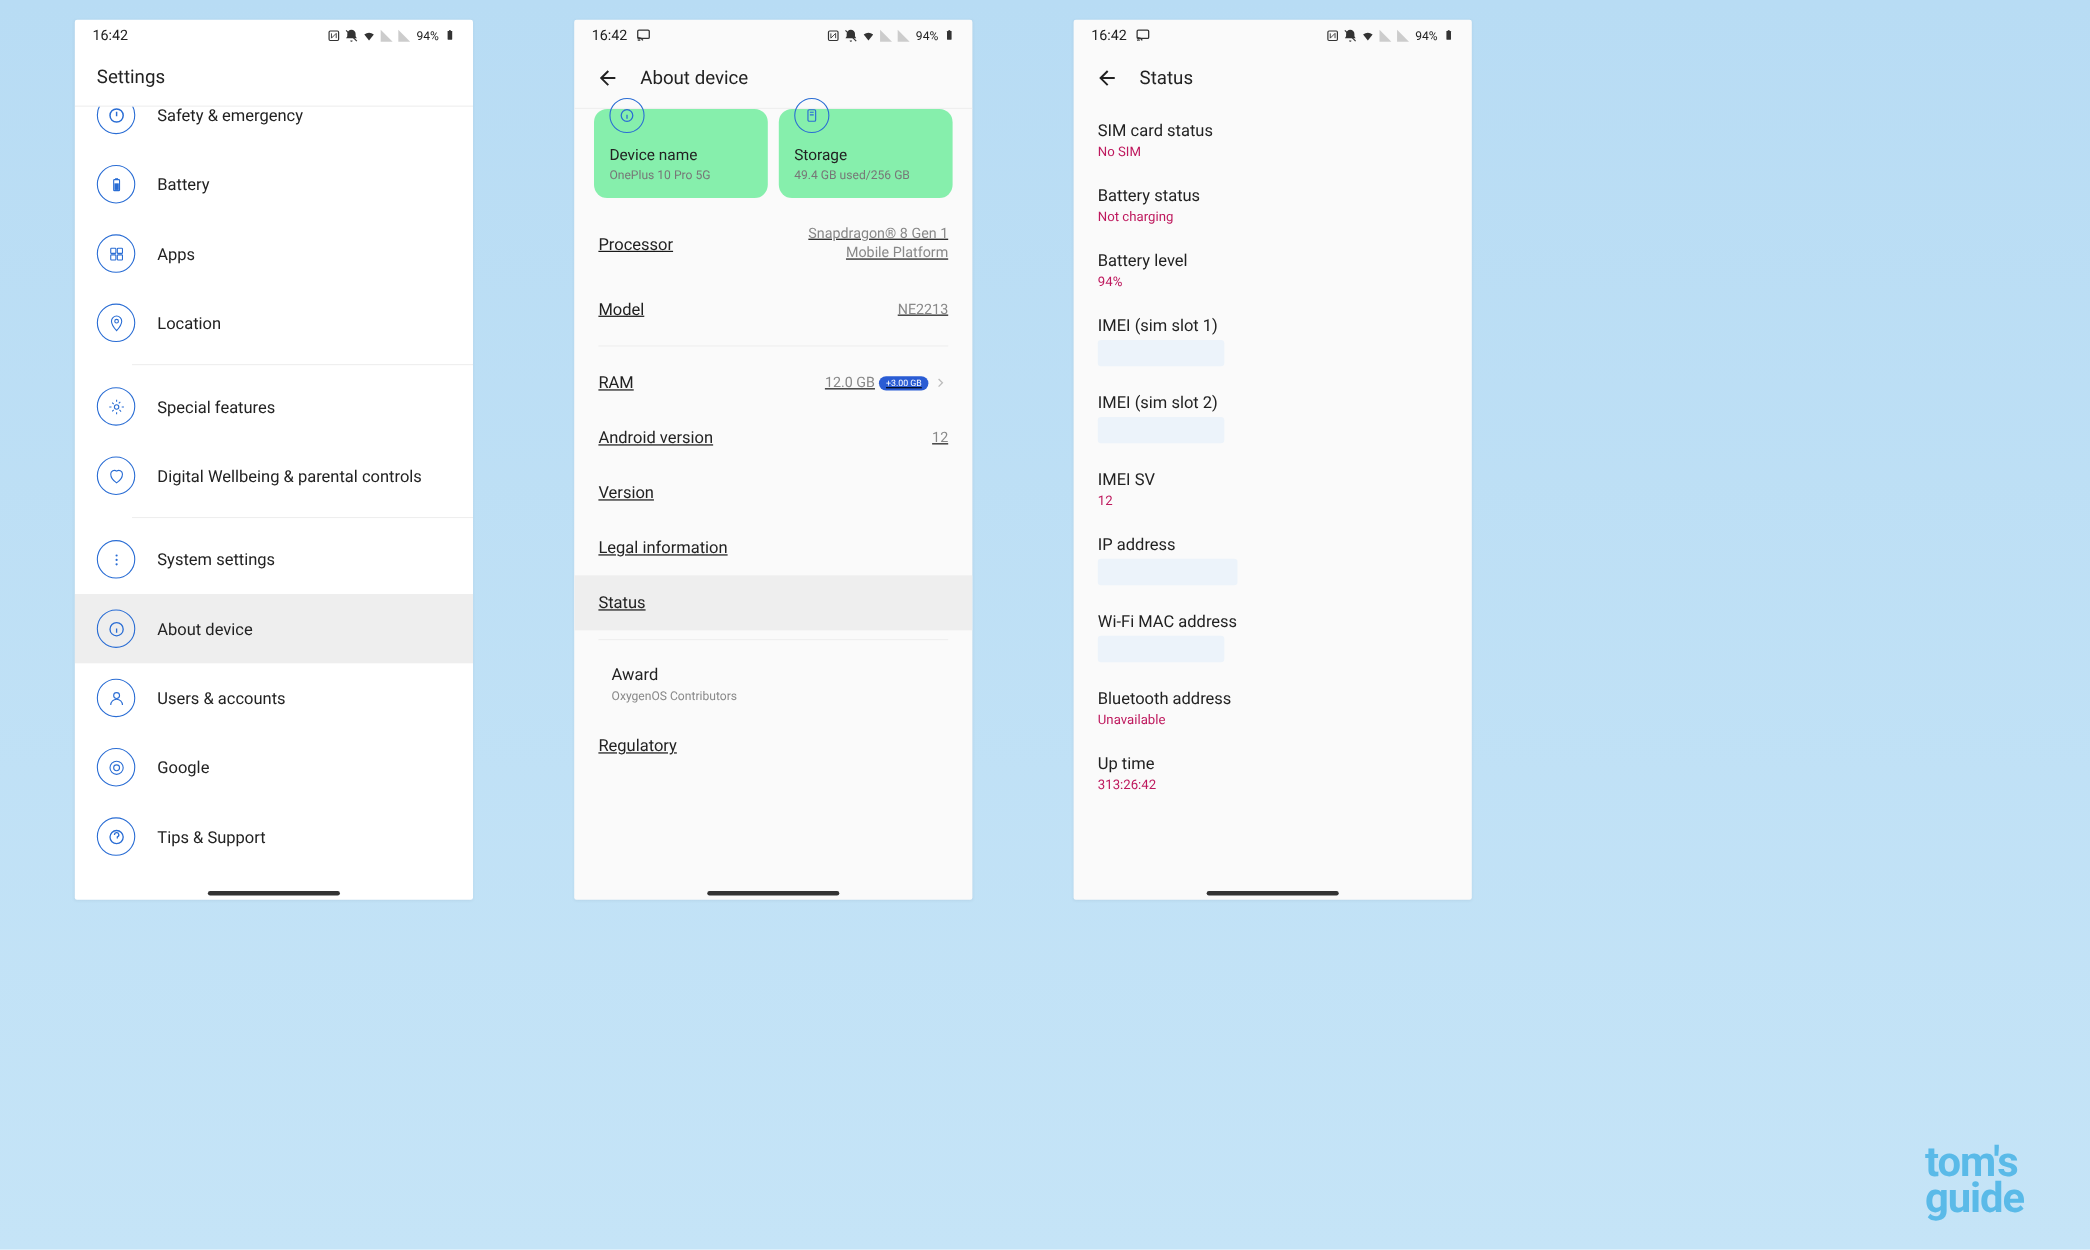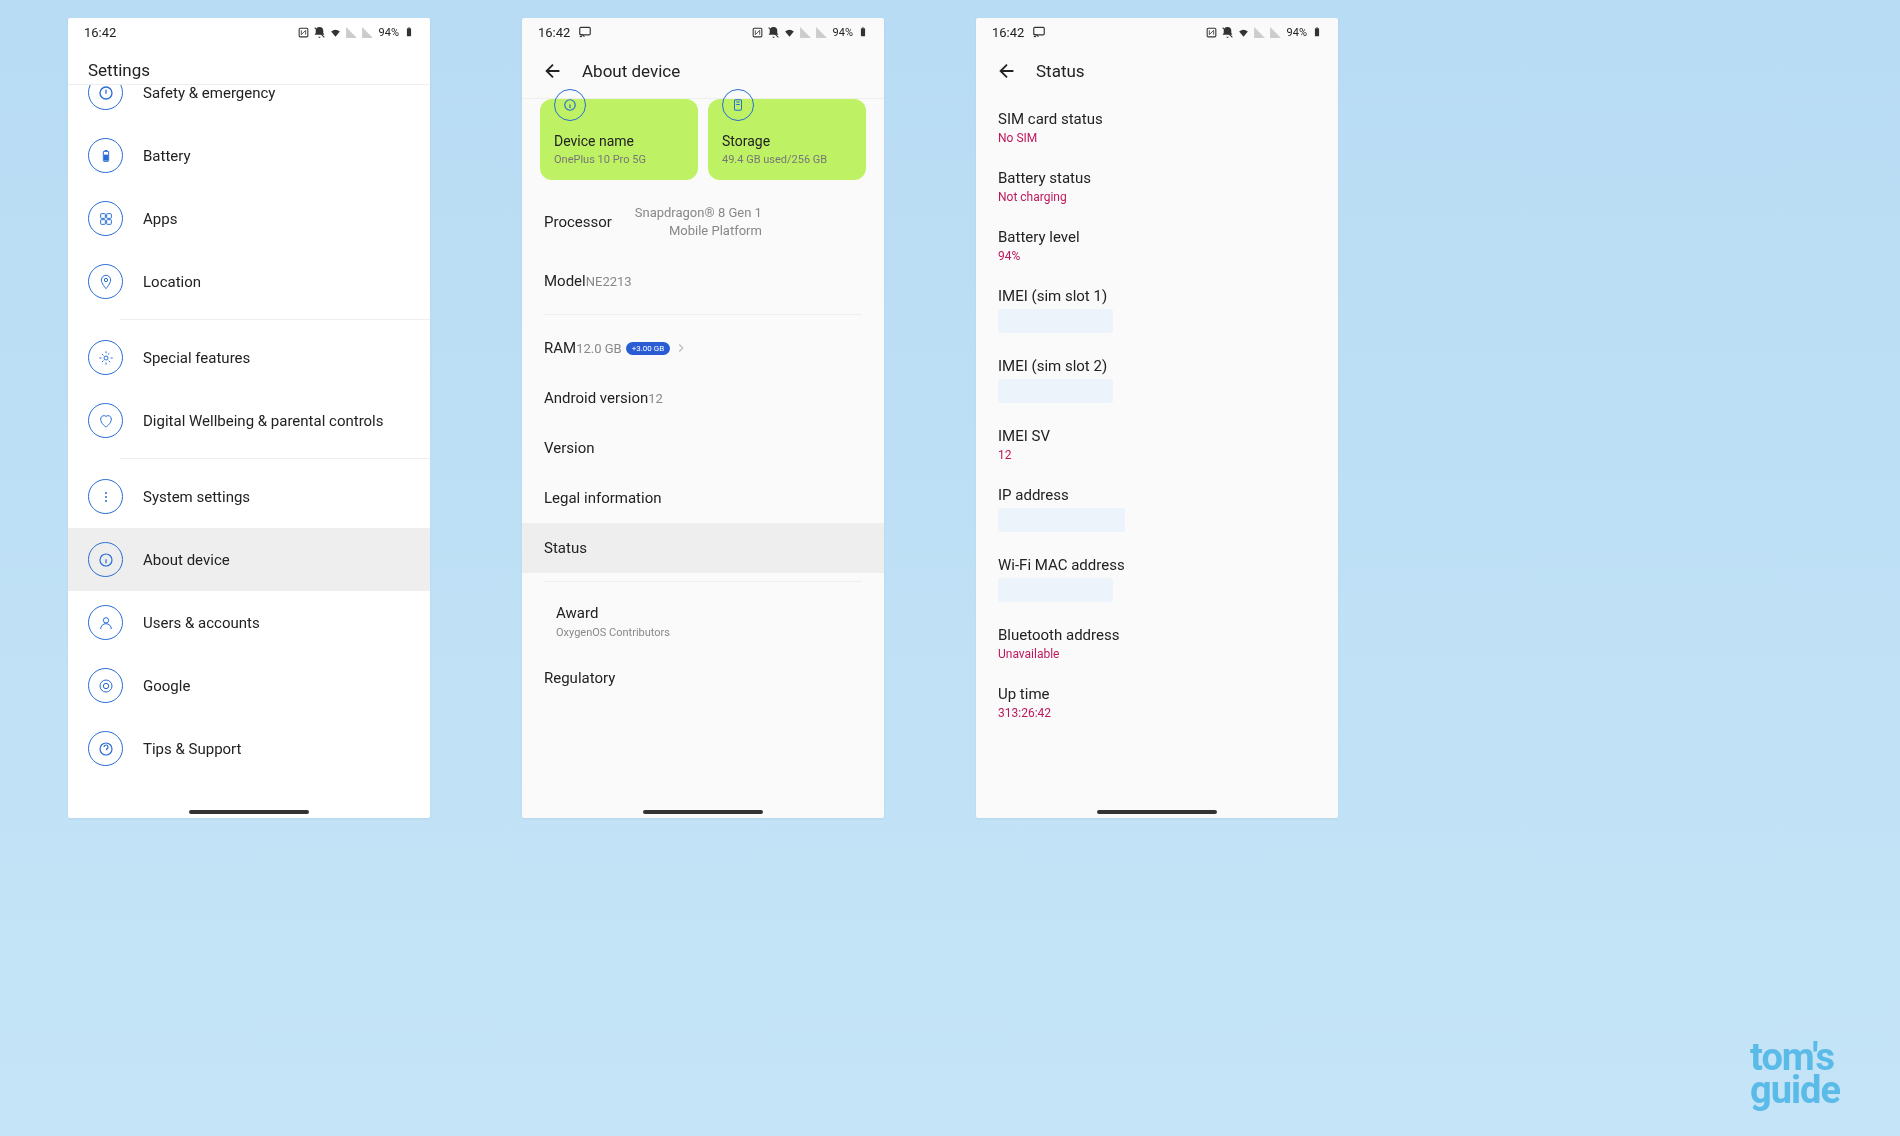--- a/index.html
+++ b/index.html
@@ -38,21 +38,21 @@
       padding: 0 16px;
       font-size: 13px;
       color: #222;
     }
     .status-left { display: flex; align-items: center; gap: 8px; }
     .status-right { display: flex; align-items: center; gap: 5px; font-size: 11px; }
     .status-right svg { width: 13px; height: 13px; }
     .status-icons-group { display: flex; align-items: center; gap: 3px; }
     
     .header {
-      padding: 14px 20px 4px;
+      padding: 14px 20px 16px;
       font-size: 17px;
       font-weight: 400;
       color: #222;
       border-bottom: 1px solid #eee;
     }
     .header-with-back {
       display: flex;
       align-items: center;
       gap: 18px;
       padding: 14px 20px 16px;
@@ -87,21 +87,21 @@
     .settings-label { font-size: 15px; color: #222; }
     .divider { height: 1px; background: #eee; margin: 6px 0 6px 52px; }
     
     .card-row {
       display: flex;
       gap: 10px;
       padding: 0 18px 0;
     }
     .card {
       flex: 1;
-      background: #bef264;
+      background: #86efac;
       border-radius: 12px;
       padding: 14px;
       cursor: pointer;
     }
     .card-icon {
       width: 32px;
       height: 32px;
       border: 1.5px solid #2a6dd4;
       border-radius: 50%;
       display: flex;
@@ -110,23 +110,25 @@
       margin-bottom: 12px;
       margin-top: -24px;
     }
     .card-icon svg { width: 14px; height: 14px; }
     .card-title { font-size: 14px; font-weight: 400; margin-bottom: 4px; color: #222; }
     .card-subtitle { font-size: 11px; color: #777; }
     
     .info-section { padding: 8px 0; }
     .info-row {
       display: flex;
+      justify-content: space-between;
       align-items: center;
       padding: 16px 22px;
       cursor: pointer;
+      text-decoration: underline;
     }
     .info-row.selected { background: #eeeeee; }
     .info-label { font-size: 15px; color: #222; }
     .info-value { font-size: 13px; color: #888; text-align: right; max-width: 150px; }
     .info-value.multiline { line-height: 1.4; }
     .info-section-divider { height: 1px; background: #eee; margin: 8px 22px; }
     .ram-row { display: flex; align-items: center; gap: 4px; }
     .ram-badge {
       background: #2a5cd4;
       color: #fff;

